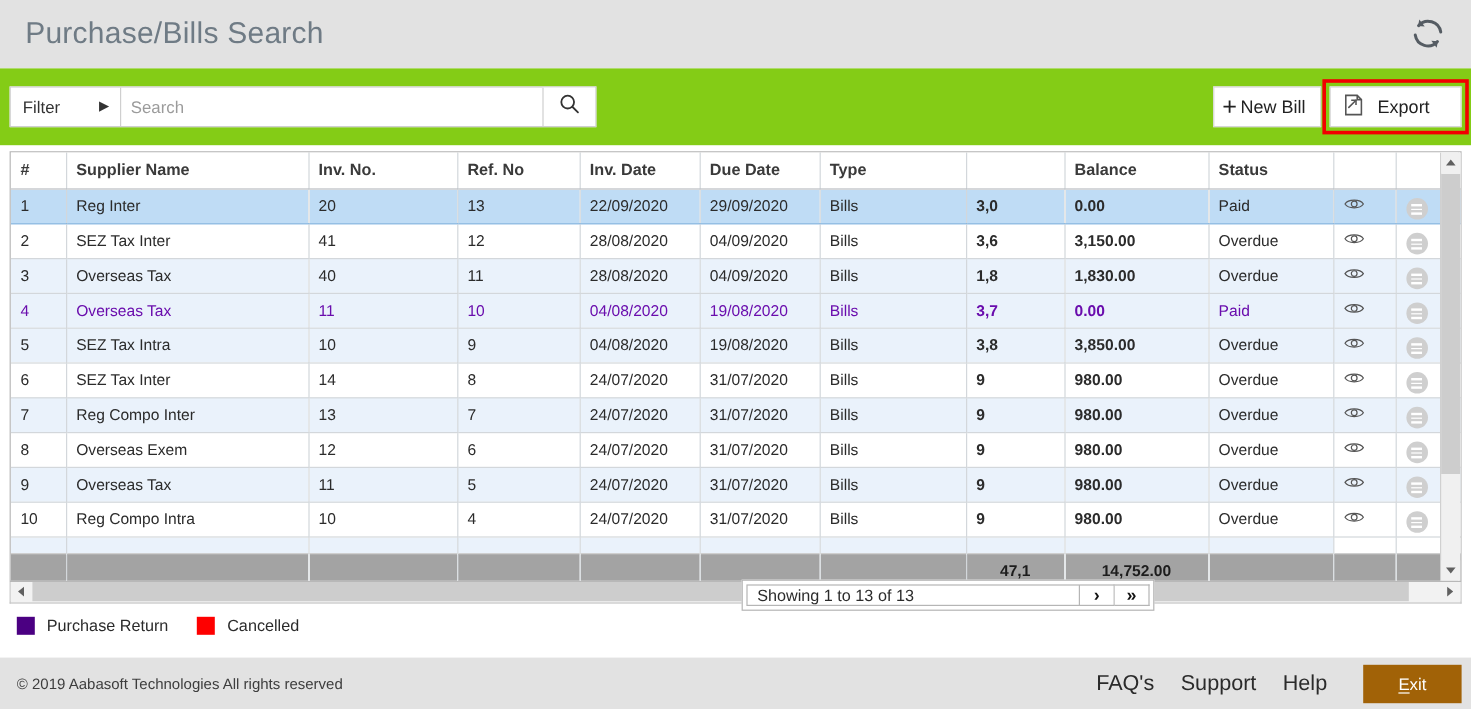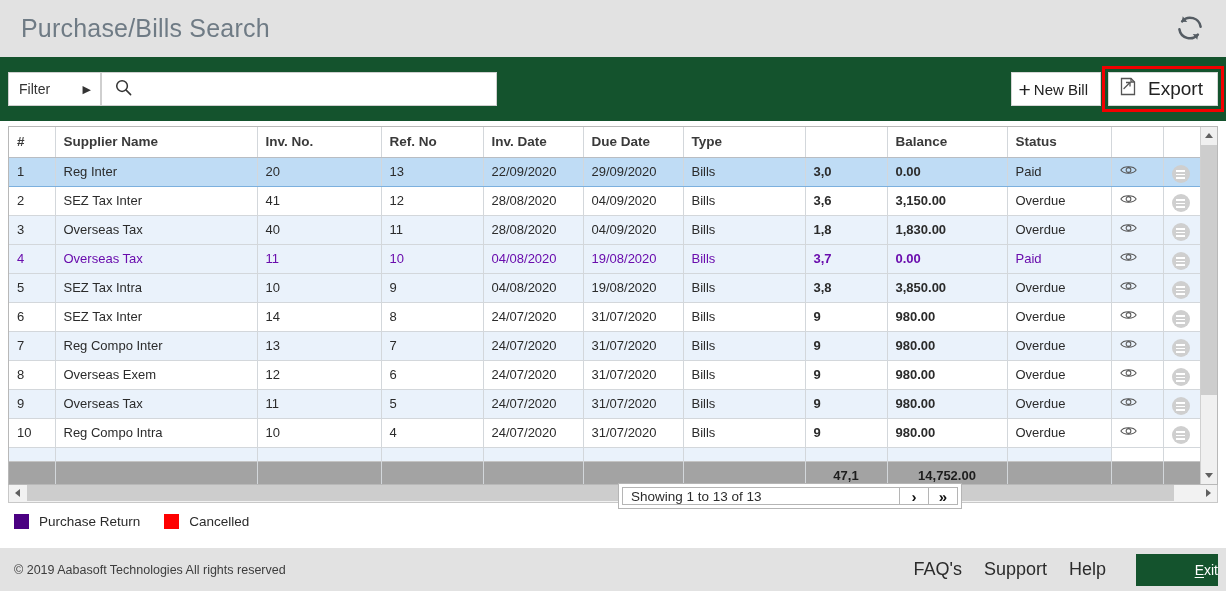--- a/index.html
+++ b/index.html
@@ -36,21 +36,21 @@
     position: absolute; right: 16px; top: 8px;
     width: 40px; height: 40px;
     display: flex; align-items: center; justify-content: center;
     cursor: pointer;
   }
 
   
   .toolbar {
     position: absolute; left: 0; top: 57px;
     width: 1226px; height: 64px;
-    background: #14532d;
+    background: #84cc16;
   }
   .filter-search {
     position: absolute; left: 8px; top: 15px;
     height: 34px; width: 489px;
     border: 1px solid #cfcfcf;
     background: #fff;
     display: flex; align-items: stretch;
   }
   .filter-label {
     width: 92px;
@@ -96,21 +96,21 @@
     font-size: 21px; font-weight: 300; color: #222;
     line-height: 1; margin-right: 1px;
   }
   .export-btn {
     position: absolute; right: 8px; top: 15px;
     height: 34px; min-width: 110px;
     padding: 0 14px 0 9px;
     border: 1px solid #d6d6d6;
     background: #fff;
     display: flex; align-items: center; gap: 10px;
-    font-size: 19px; color: #222;
+    font-size: 15px; color: #222;
     cursor: pointer; white-space: nowrap;
   }
   .export-highlight {
     position: absolute; right: 2px; top: 9px;
     width: 122px; height: 46px;
     border: 3px solid #f20000;
     pointer-events: none;
   }
 
   
@@ -306,23 +306,23 @@
     display: flex; align-items: center; gap: 22px;
     height: 43px;
   }
   .footer-link {
     font-size: 18px; color: #2b2b2b;
     cursor: pointer; text-decoration: none;
     white-space: nowrap;
   }
   .exit-btn {
     width: 82px; height: 32px;
-    background: #14532d;
+    background: #a16207;
     color: #fff;
-    display: flex; align-items: center; justify-content: flex-end;
+    display: flex; align-items: center; justify-content: center;
     font-size: 14px; cursor: pointer;
     margin-left: 8px; margin-right: 8px;
   }
   .exit-btn u { text-underline-offset: 2px; }
 </style>
 </head>
 <body>
 
 <div class="app">
 
@@ -338,20 +338,21 @@
     </div>
   </div>
 
   <div class="toolbar">
 
     <div class="filter-search">
       <div class="filter-label">
         <span>Filter</span>
         <span class="filter-caret">▶</span>
       </div>
+      <input class="search-input" type="text" value="" placeholder="Search" style="">
       <div class="search-btn">
         <span>
           <svg width="19" height="19" viewBox="0 0 20 20" fill="none" stroke="#333" stroke-width="1.6">
             <circle cx="8.5" cy="8.5" r="5.6"></circle>
             <line x1="12.8" y1="12.8" x2="17.5" y2="17.5" stroke-linecap="round"></line>
           </svg>
         </span>
       </div>
     </div>
 

